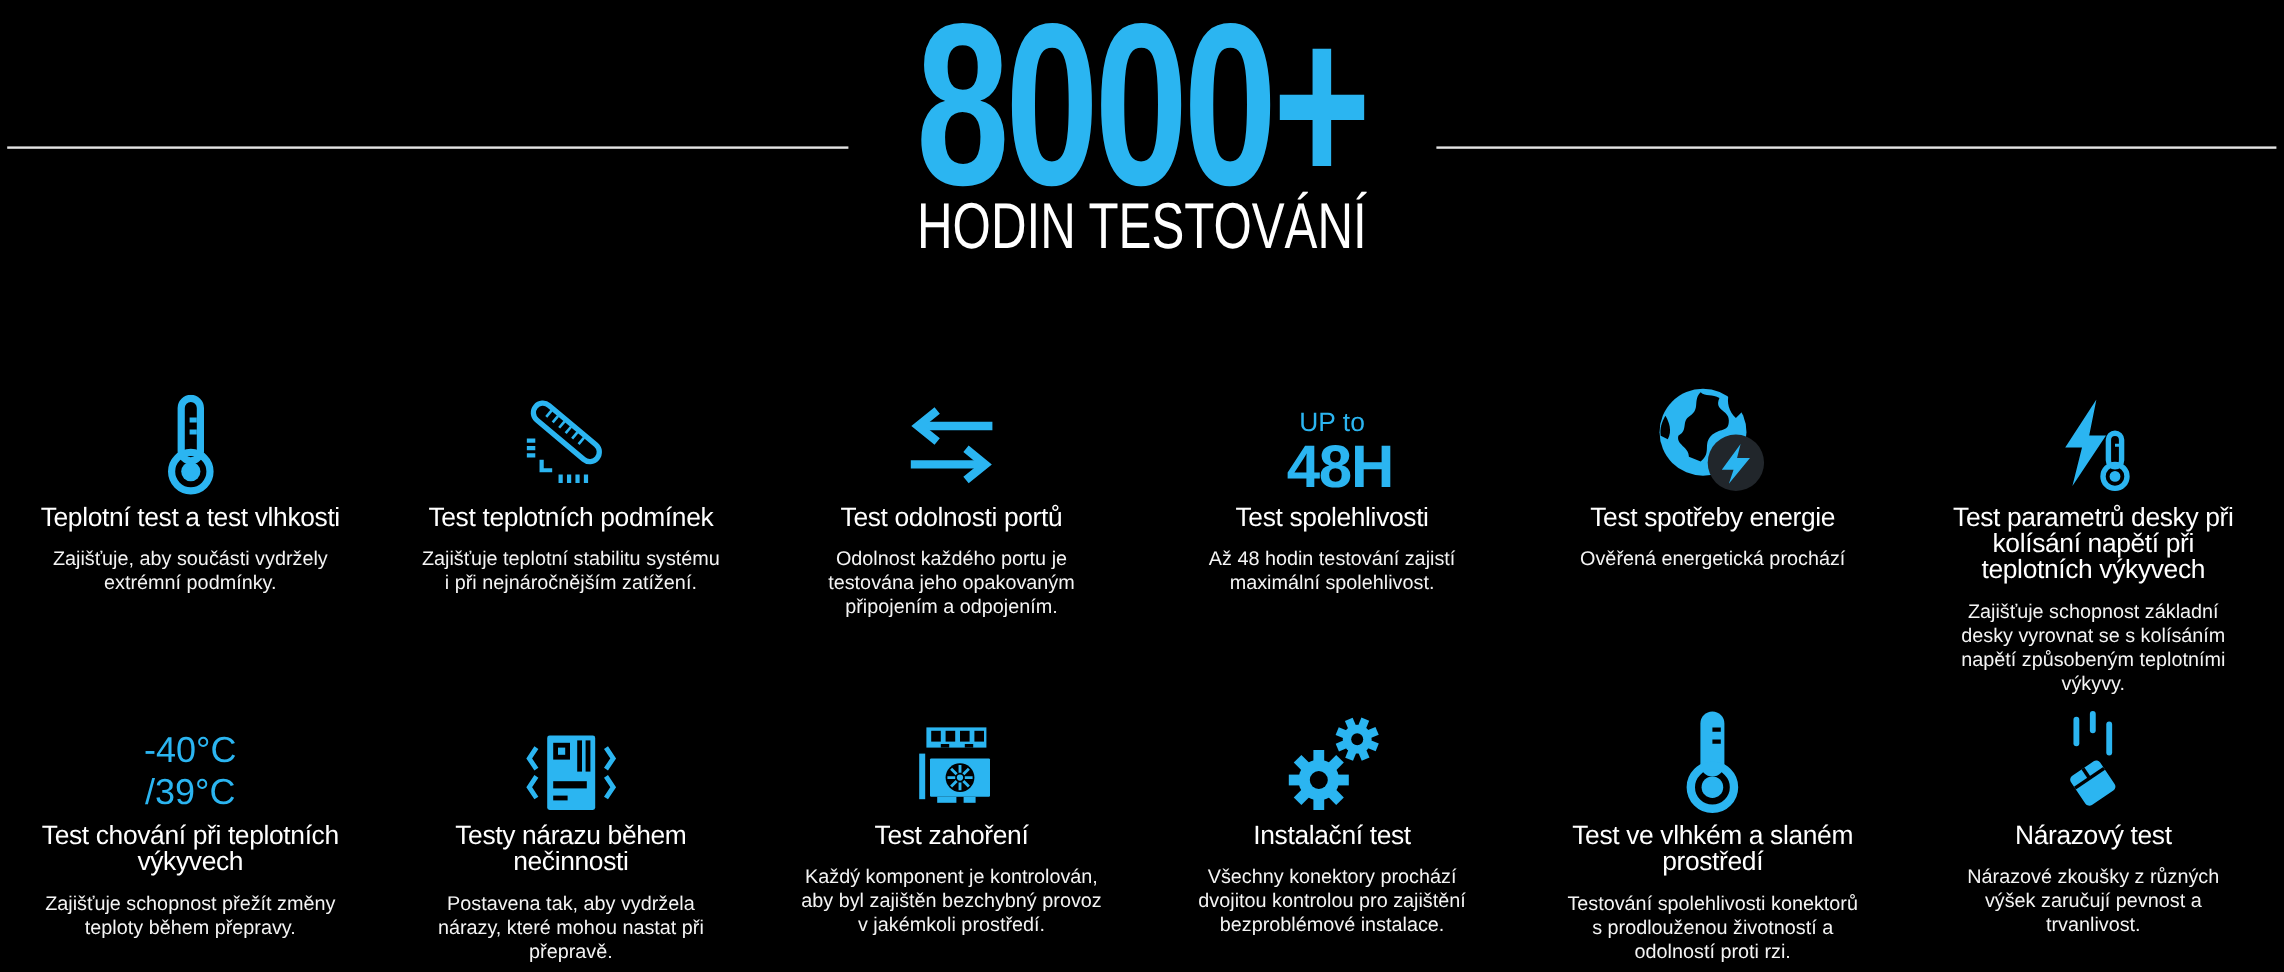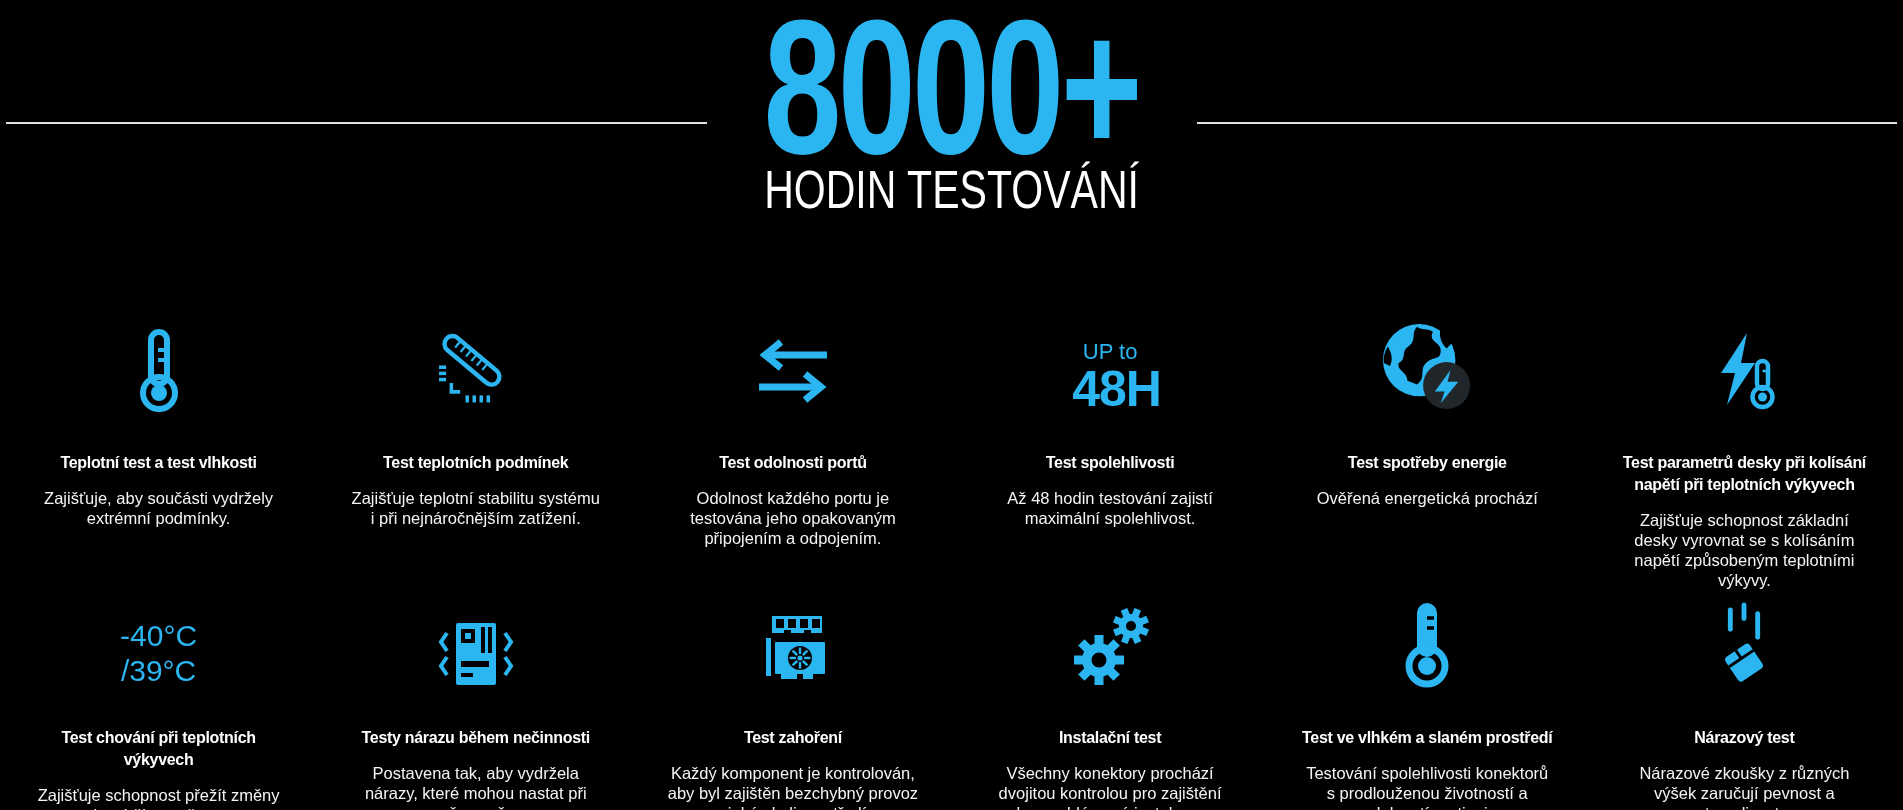--- a/index.html
+++ b/index.html
@@ -40,22 +40,22 @@
   }
   .cell{
     display:flex;flex-direction:column;align-items:center;
     text-align:center;padding:0 22px;
   }
   .icon-box{
     height:84px;display:flex;align-items:flex-end;justify-content:center;
     margin-bottom:7px;
   }
   .title{
-    font-weight:700;font-size:16px;line-height:22px;
-    letter-spacing:-0.3px;max-width:252px;color:var(--text);margin-top:32px;
+    font-weight:400;font-size:22px;line-height:22px;
+    letter-spacing:-0.3px;max-width:252px;color:var(--text);
   }
   .desc{
     font-size:16.5px;line-height:20px;margin-top:14px;
     max-width:252px;color:#f4f4f4;
   }
   
   .upto{color:var(--accent);font-size:22px;line-height:26px;font-weight:400;}
   .h48{color:var(--accent);font-size:50px;line-height:48px;font-weight:700;letter-spacing:-1px;margin-left:13px;}
   .temp-line{color:var(--accent);font-size:30px;line-height:35px;font-weight:400;}
   svg{display:block;}

